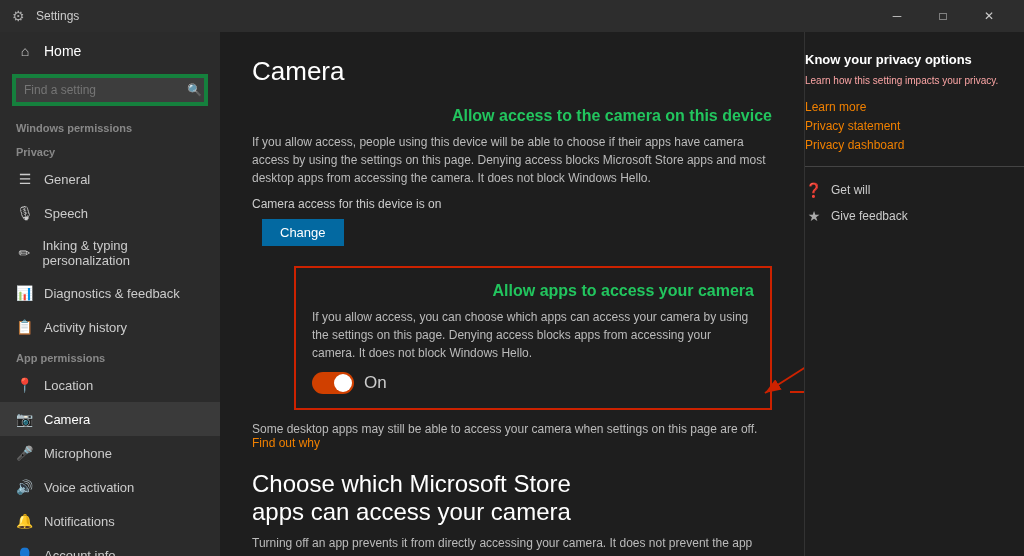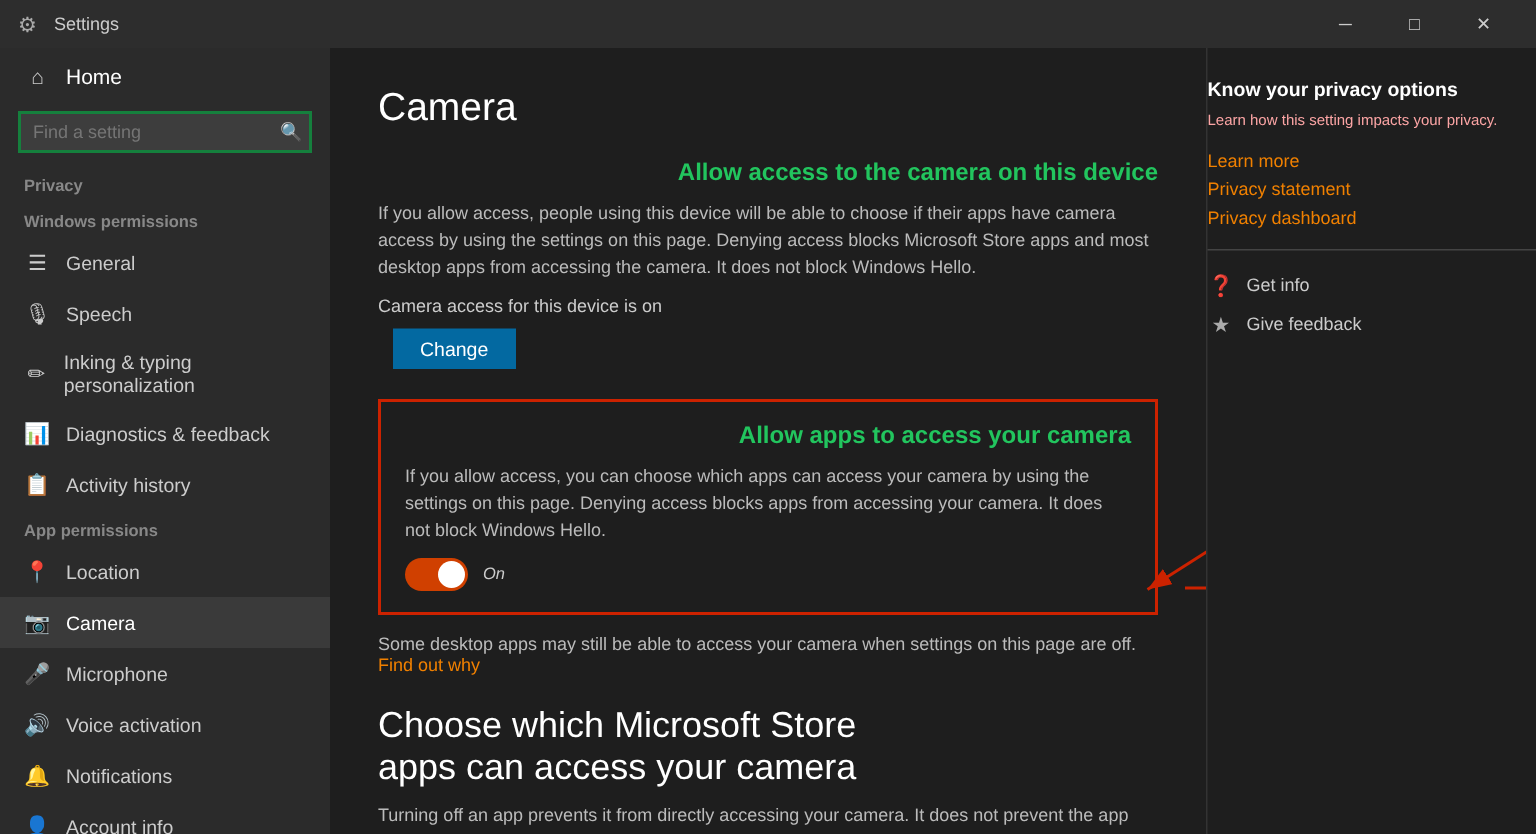--- a/index.html
+++ b/index.html
@@ -78,21 +78,21 @@
       font-size: 14px;
       cursor: pointer;
     }
     .sidebar-search {
       margin: 4px 12px 8px 12px;
       position: relative;
     }
     .sidebar-search input {
       width: 100%;
       background: #3d3d3d;
-      border: 2px solid #15803d;
+      border: 4px solid #15803d;
       color: #ccc;
       font-size: 12px;
       padding: 5px 28px 5px 8px;
       outline: none;
     }
     .sidebar-search-icon {
       position: absolute;
       right: 6px;
       top: 50%;
       transform: translateY(-50%);
@@ -171,20 +171,21 @@
       margin-left: 10px;
     }
 
     
     .highlight-box {
       border: 2px solid #cc2200;
       padding: 14px 16px;
       margin-bottom: 12px;
       max-width: 520px;
       position: relative;
+      margin-left: 42px;
     }
     .highlight-box .section-heading { margin-bottom: 8px; }
 
     
     .toggle-row {
       display: flex;
       align-items: center;
       gap: 10px;
       margin-top: 10px;
     }
@@ -202,23 +203,22 @@
       width: 18px;
       height: 18px;
       background: #fff;
       border-radius: 50%;
       position: absolute;
       top: 2px;
       right: 2px;
       transition: right 0.2s;
     }
     .toggle-label {
-      font-size: 11px;
-      color: #ccc;
-      font-style: italic;
+      font-size: 17px;
+      color: #ccc;
     }
 
     .footer-text {
       font-size: 12px;
       color: #bbb;
       margin-bottom: 20px;
       max-width: 520px;
     }
     .footer-text a {
       color: #f08000;
@@ -304,22 +304,22 @@
 
   <div class="sidebar">
     <div class="sidebar-home">
       <span class="sidebar-item-icon">⌂</span>
       <span>Home</span>
     </div>
     <div class="sidebar-search">
       <input type="text" placeholder="Find a setting" style="">
       <span class="sidebar-search-icon">🔍</span>
     </div>
+    <div class="sidebar-section-label">Windows permissions</div>
     <div class="sidebar-section-label">Privacy</div>
-    <div class="sidebar-section-label">Windows permissions</div>
 
     <div class="sidebar-item">
       <span class="sidebar-item-icon">☰</span>
       <span>General</span>
     </div>
     <div class="sidebar-item">
       <span class="sidebar-item-icon">🎙</span>
       <span>Speech</span>
     </div>
     <div class="sidebar-item">
@@ -421,21 +421,21 @@
     <div class="right-panel-title">Know your privacy options</div>
     <div class="right-panel-text">Learn how this setting impacts your privacy.</div>
     <a class="right-panel-link">Learn more</a>
     <a class="right-panel-link">Privacy statement</a>
     <a class="right-panel-link">Privacy dashboard</a>
 
     <hr class="right-panel-divider">
 
     <div class="right-panel-action">
       <span class="action-icon">❓</span>
-      <span class="action-label">Get info</span>
+      <span class="action-label">Get will</span>
     </div>
     <div class="right-panel-action">
       <span class="action-icon">★</span>
       <span class="action-label">Give feedback</span>
     </div>
   </div>
 
 </div>
 
 </body></html>

